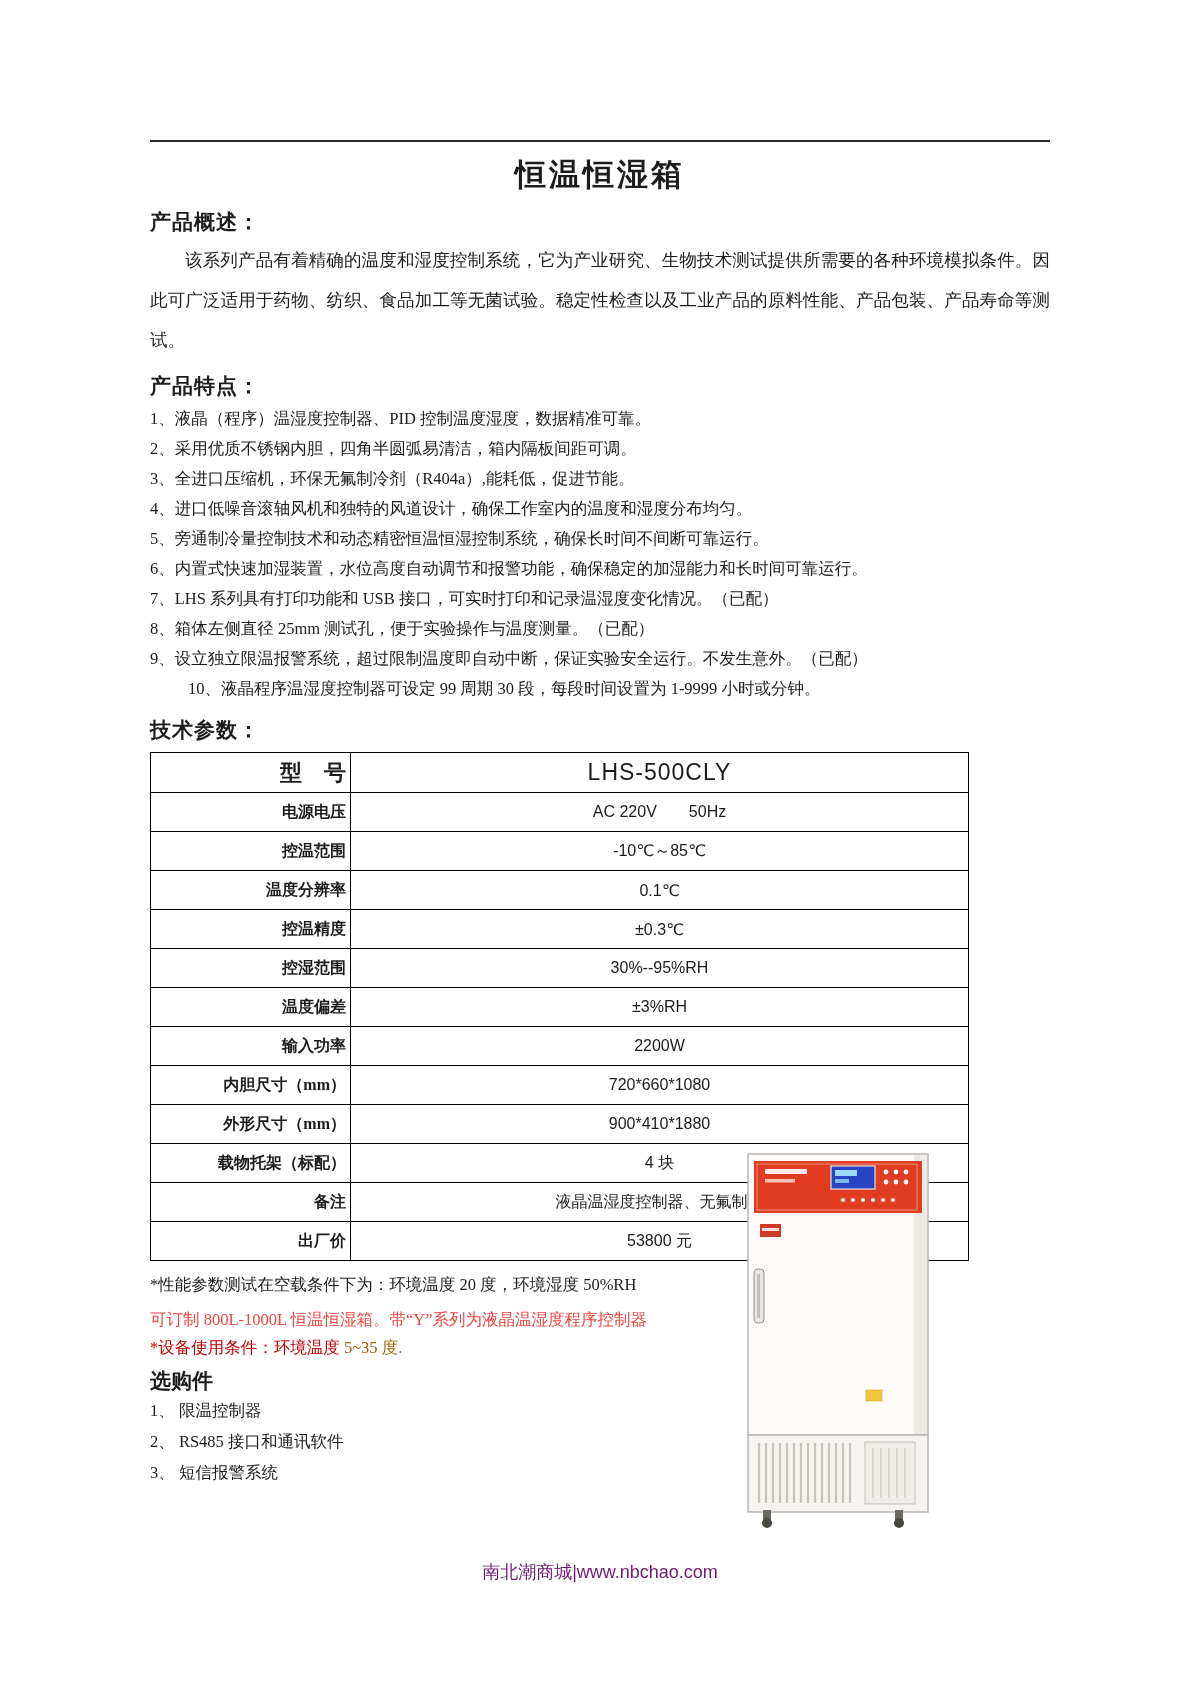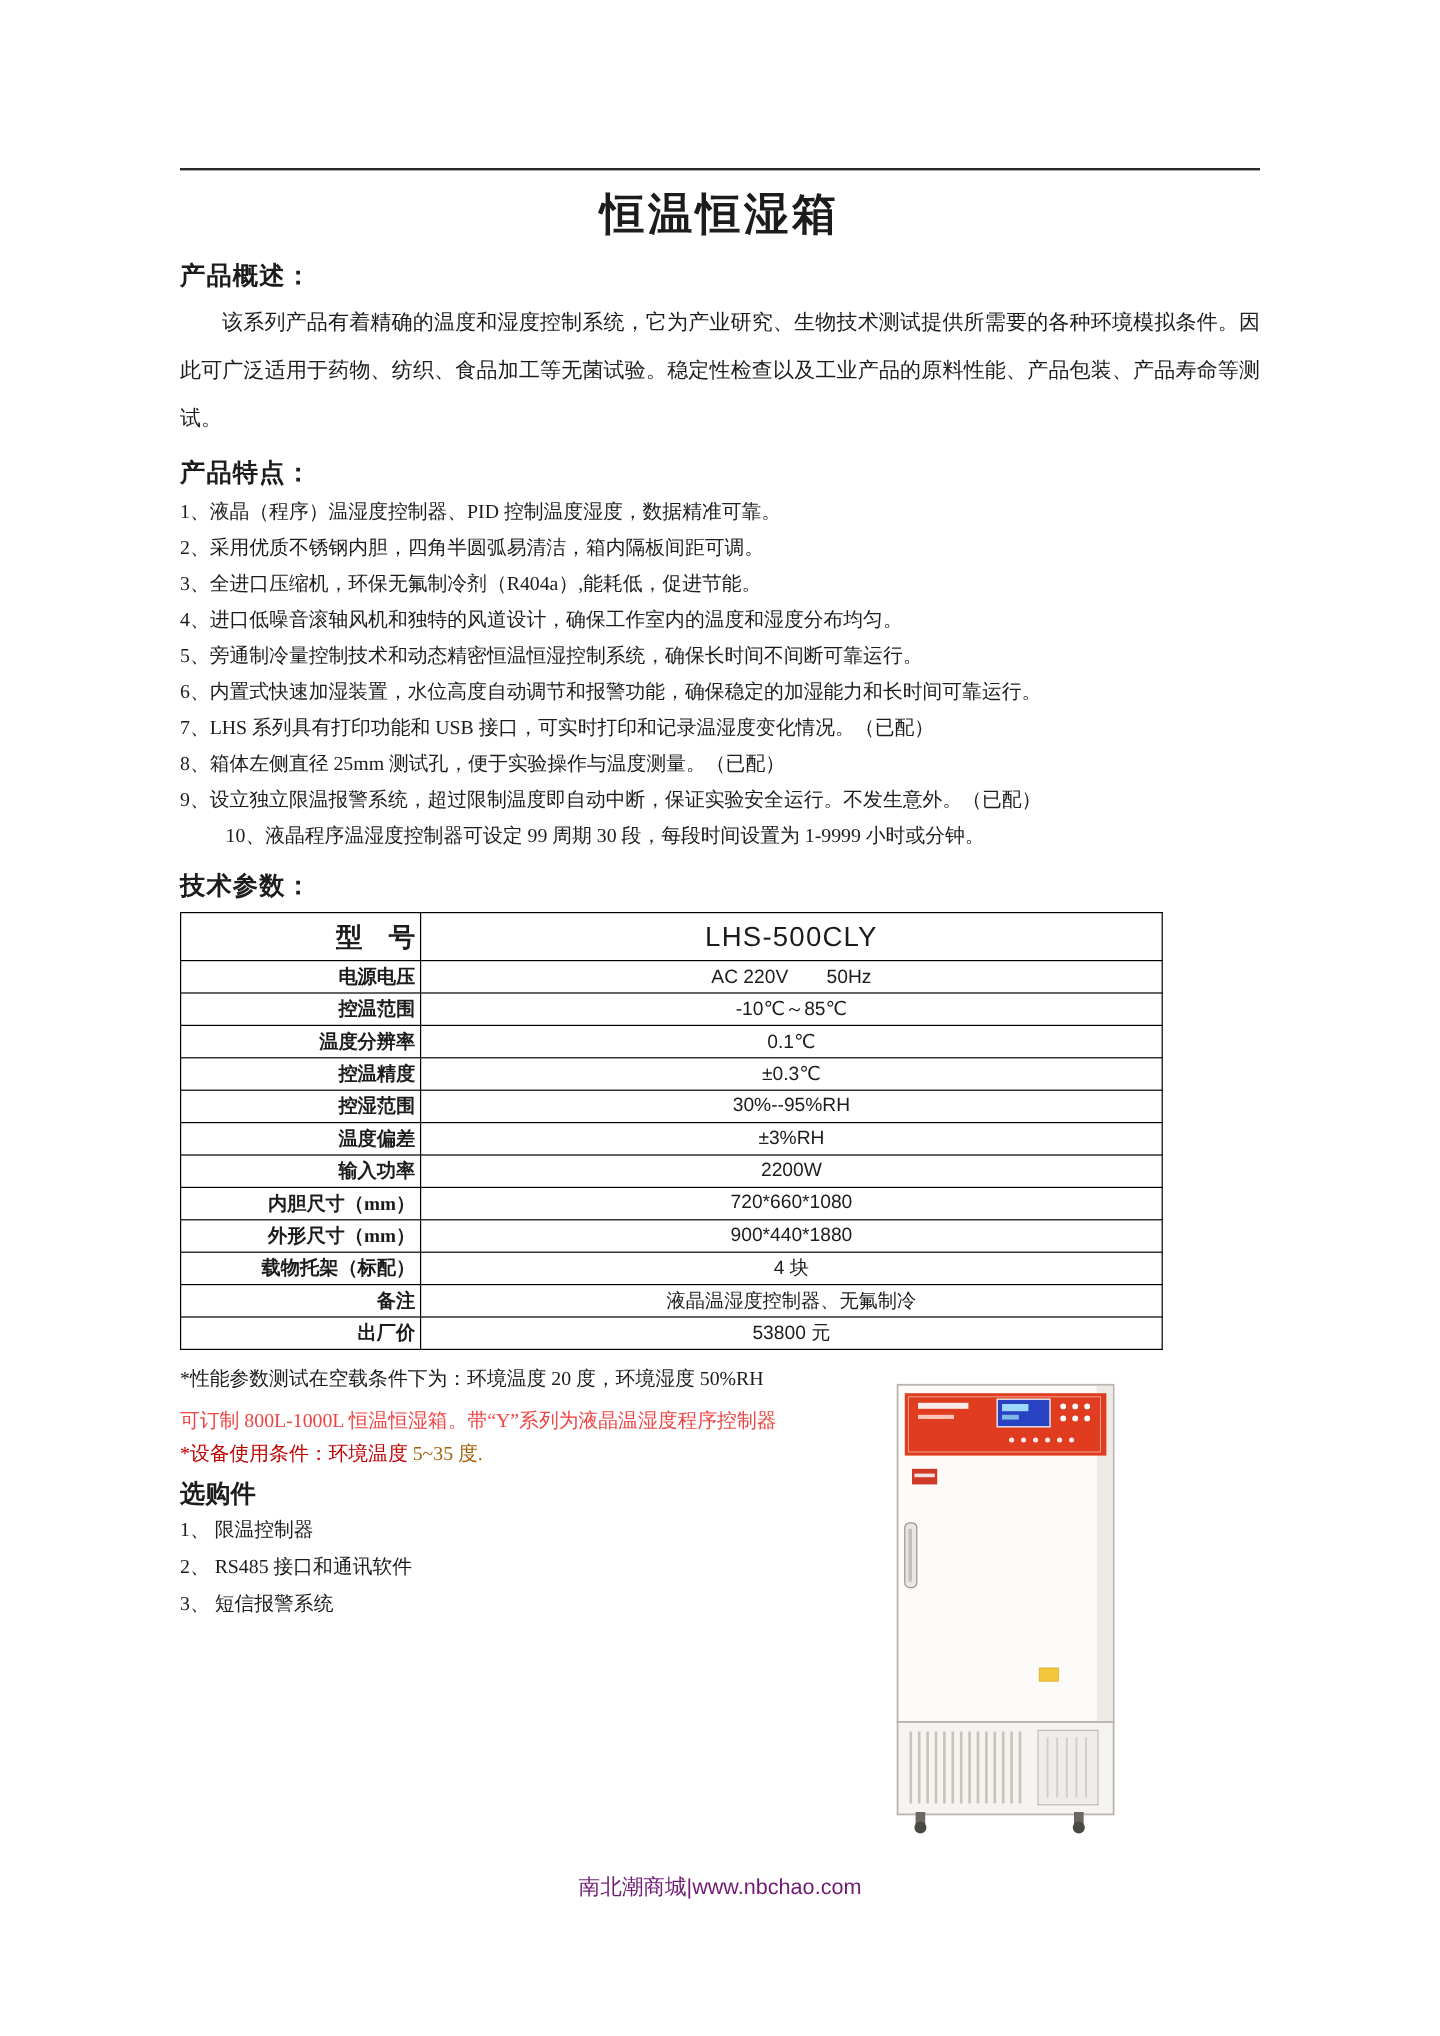--- a/index.html
+++ b/index.html
@@ -5,30 +5,30 @@
   * { margin:0; padding:0; box-sizing:border-box; }
   html,body { background:#ffffff; }
   body {
     width:1200px; height:1697px;
     font-family:"Liberation Serif","DejaVu Serif",serif;
     color:#1c1c1c;
   }
   .page { position:relative; width:1200px; height:1697px; background:#ffffff; overflow:hidden; }
   .content { position:absolute; left:150px; top:140px; width:900px; }
   .header-rule { border-top:2px solid #2a2a2a; height:0; width:900px; }
-  .doc-title { text-align:center; font-size:37px; font-weight:bold; margin-top:12px; letter-spacing:3px; }
+  .doc-title { text-align:center; font-size:31px; font-weight:bold; margin-top:12px; letter-spacing:3px; }
   h2.sec { font-size:21px; font-weight:bold; margin-top:12px; letter-spacing:1px; }
   .body-para { font-size:17.5px; line-height:40px; text-align:justify; text-indent:2em; margin-top:4px; }
   .feature-list { margin-top:4px; }
   .feature { font-size:16.5px; line-height:30px; }
   .feature.indent { padding-left:38px; }
   .specs-table { border-collapse:collapse; width:818px; margin-top:8px; table-layout:fixed; }
   .specs-table td {
     border:1px solid #000; text-align:center; font-size:16px;
-    padding:2px 4px; height:27px; overflow:hidden;
+    padding:2px 4px; height:39px; overflow:hidden;
   }
   .specs-table td.label { font-weight:bold; width:200px;text-align:right; }
   .specs-table td.value { width:618px; font-family:"Liberation Sans","DejaVu Sans",sans-serif; }
   .specs-table tr.model-row td { height:40px; font-size:22px; }
   .specs-table tr.model-row td.value { font-size:23px; letter-spacing:1px; }
   .note { font-size:16.5px; margin-top:13px; width:600px; }
   .note.gray { color:#ef4444; }
   .note.red  { color:#c00000; margin-top:6px; }
   .note .orange { color:#a16207; }
   h2.sec.options { margin-top:8px; letter-spacing:0; }
@@ -101,21 +101,21 @@
       <tr>
         <td class="label">输入功率</td>
         <td class="value">2200W</td>
       </tr>
       <tr>
         <td class="label">内胆尺寸（mm）</td>
         <td class="value">720*660*1080</td>
       </tr>
       <tr>
         <td class="label">外形尺寸（mm）</td>
-        <td class="value">900*440*1880</td>
+        <td class="value">900*410*1880</td>
       </tr>
       <tr>
         <td class="label">载物托架（标配）</td>
         <td class="value">4 块</td>
       </tr>
       <tr>
         <td class="label">备注</td>
         <td class="value">液晶温湿度控制器、无氟制冷</td>
       </tr>
       <tr>

